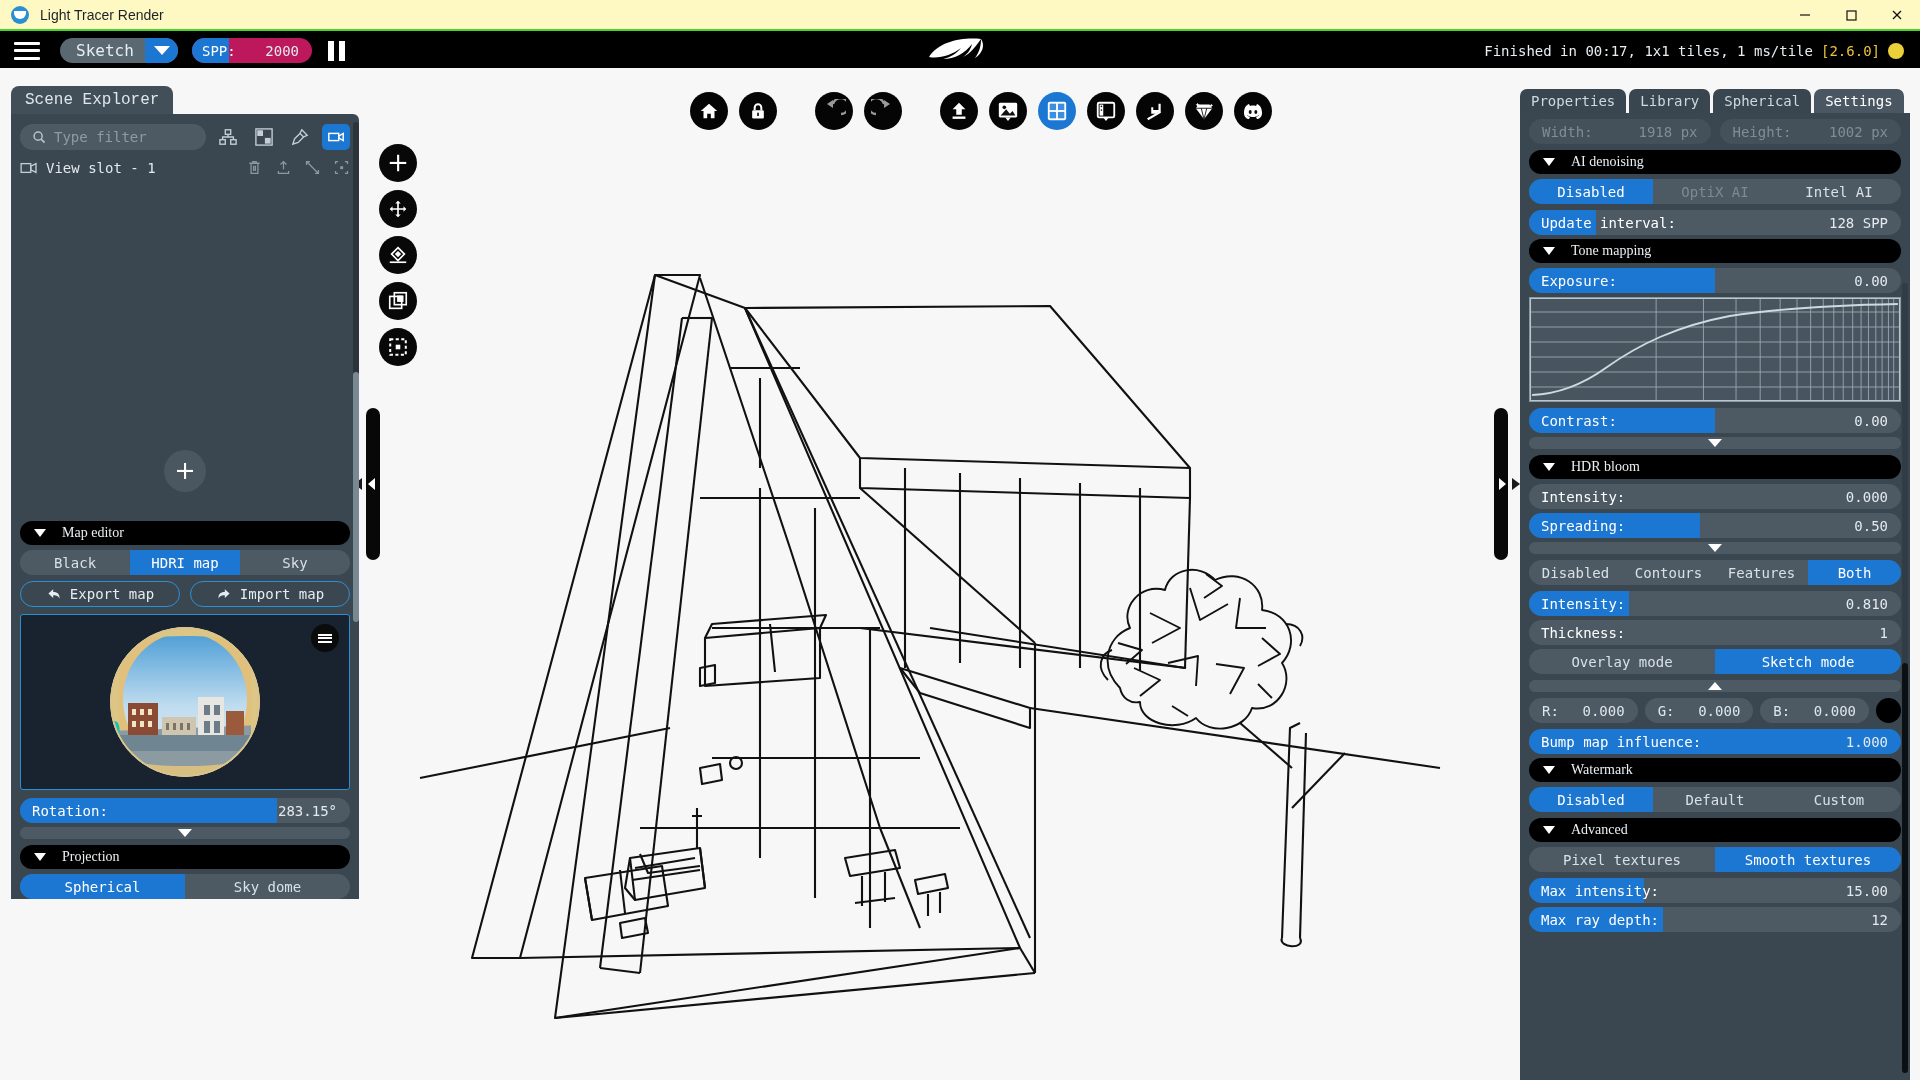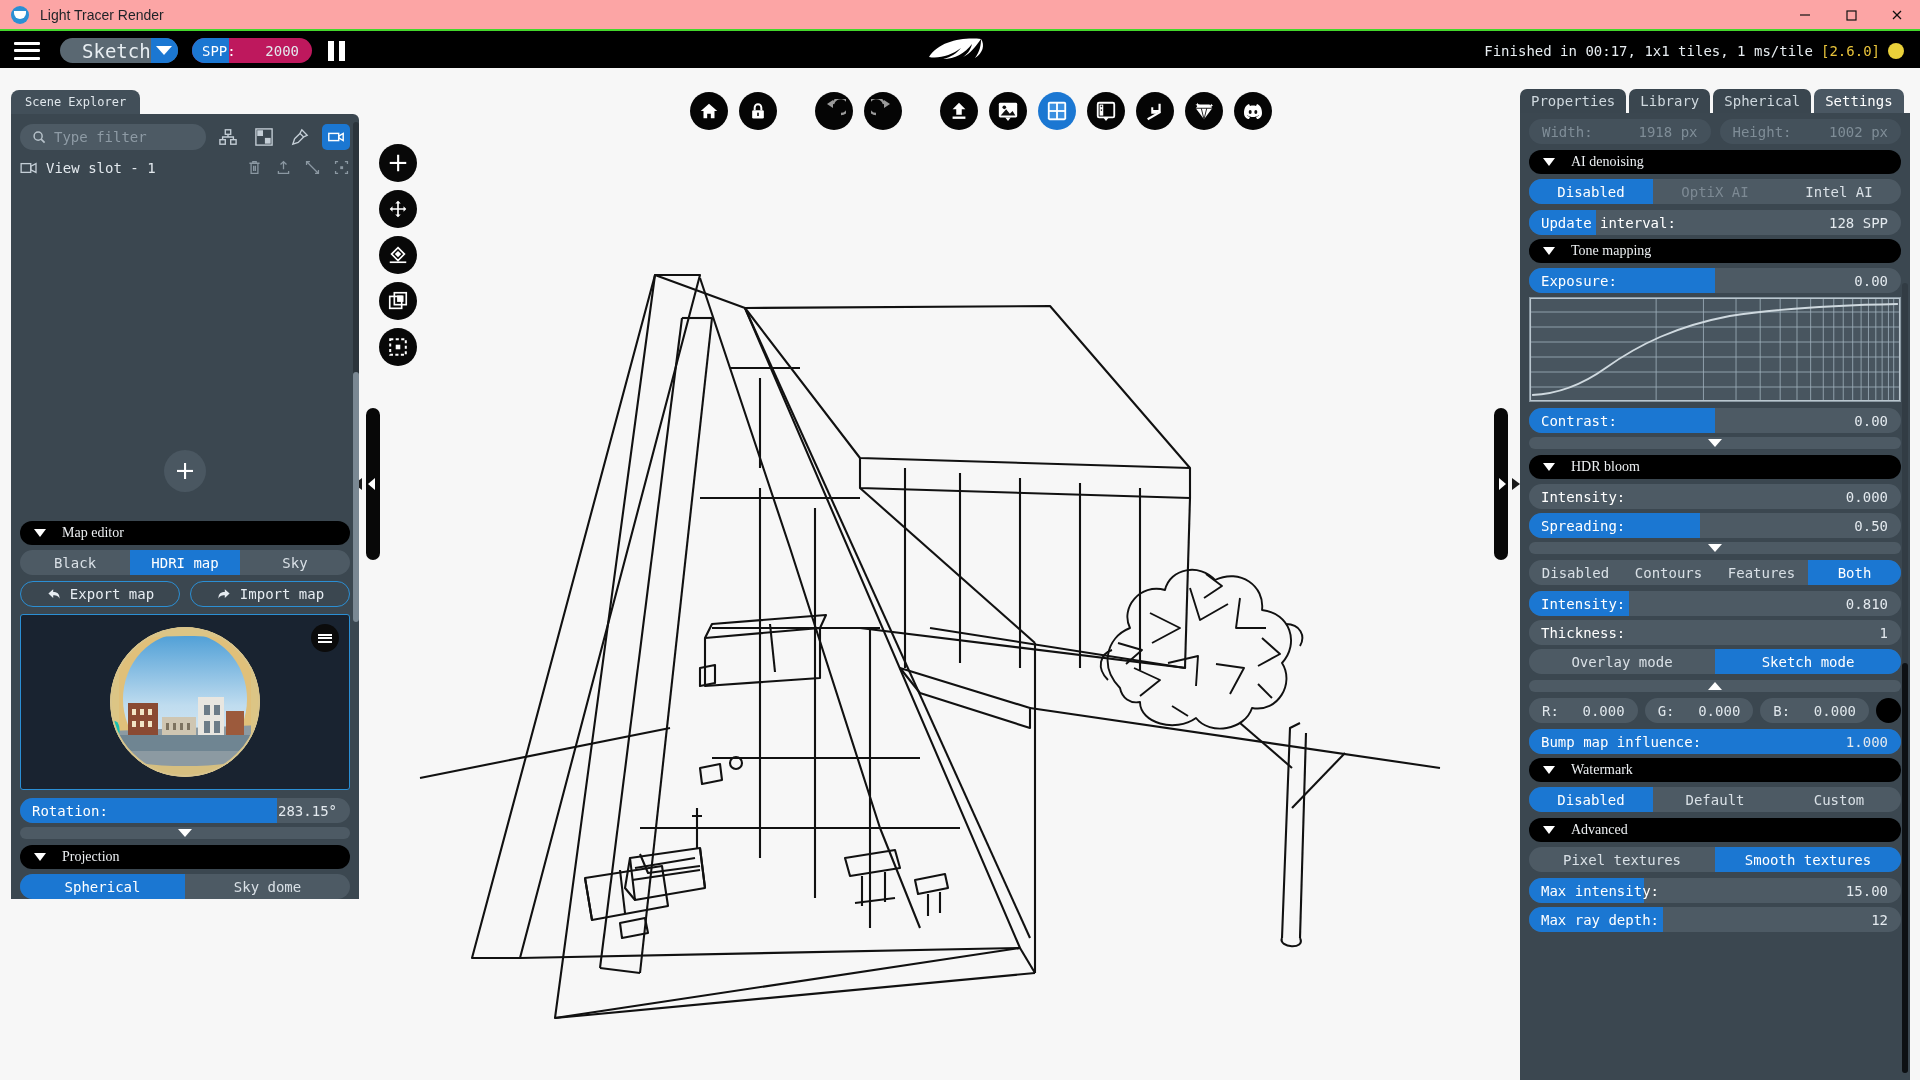--- a/index.html
+++ b/index.html
@@ -8,21 +8,21 @@
     font-family: "DejaVu Sans Mono", monospace;
     background:#000;
     color:#d7dde2;
     font-size:14px;
   }
   .app { position:relative; width:1920px; height:1080px; background:#000; }
 
   
   .titlebar {
     position:absolute; left:0; top:0; width:1920px; height:31px;
-    background:#fca5a5;
+    background:#fef9c3;
     display:flex; align-items:center;
     border-bottom:2px solid #44d62c;
   }
   .tb-logo { width:18px; height:18px; margin-left:11px; border-radius:50%;
              background:#2b8fd4; position:relative; flex:none; }
   .tb-logo::after{ content:""; position:absolute; left:3px; top:5px; width:12px; height:8px;
              border-radius:0 0 12px 12px; background:#fff; }
   .tb-title { margin-left:11px; color:#1d2227; font-family:"Liberation Sans",sans-serif; font-size:14px; }
   .tb-spacer { flex:1; }
   .tb-btn { width:46px; height:31px; display:flex; align-items:center; justify-content:center;
@@ -32,21 +32,21 @@
   
   .toolbar {
     position:absolute; left:0; top:33px; width:1920px; height:35px;
     background:#000; display:flex; align-items:center;
   }
   .hamburger { width:26px; height:18px; margin-left:14px; display:flex; flex-direction:column;
                justify-content:space-between; cursor:pointer; }
   .hamburger i { display:block; height:3px; background:#fff; border-radius:1px; }
   .mode-sel { margin-left:20px; width:118px; height:25px; background:#5a6872; border-radius:13px;
               display:flex; align-items:center; overflow:hidden; }
-  .mode-sel .lbl { flex:1; padding-left:22px; color:#e8eef2; font-size:19px; }
+  .mode-sel .lbl { flex:1; padding-left:16px; color:#e8eef2; font-size:16px; }
   .mode-sel .arrow { width:33px; height:25px; background:#1b77d2; display:flex; align-items:center;
                      justify-content:center; }
   .mode-sel .arrow::after{ content:""; border-left:8px solid transparent; border-right:8px solid transparent;
                      border-top:9px solid #fff; }
   .spp { margin-left:14px; width:120px; height:25px; background:#be185d; border-radius:13px;
          display:flex; align-items:center; overflow:hidden; position:relative; }
   .spp .fill { position:absolute; left:0; top:0; bottom:0; width:37px; background:#1b77d2; }
   .spp .k { position:relative; padding-left:10px; font-size:14px; color:#fff; }
   .spp .v { position:relative; margin-left:auto; padding-right:13px; font-size:14px; color:#e3e9ee; }
   .pausebtn { margin-left:14px; width:20px; height:20px; display:flex; gap:5px; justify-content:center; }
@@ -87,22 +87,22 @@
   .handle.left .tri2 { position:absolute; left:-12px; top:50%; margin-top:-6px;
                        border-top:6px solid transparent; border-bottom:6px solid transparent;
                        border-right:8px solid #1a1a1a; }
   .handle.right .tri2 { position:absolute; right:-12px; top:50%; margin-top:-6px;
                        border-top:6px solid transparent; border-bottom:6px solid transparent;
                        border-left:8px solid #1a1a1a; }
 
   
   .lpanel { position:absolute; left:11px; top:86px; width:348px; height:984px; }
   .tabstrip { height:28px; display:flex; align-items:flex-end; }
-  .ptab { background:#424f59; color:#dfe6eb; font-size:12px; padding:5px 14px 5px 14px;
-          border-radius:8px 8px 0 0; }
+  .ptab { background:#424f59; color:#dfe6eb; font-size:16px; padding:5px 14px 5px 14px;
+          border-radius:8px 8px 0 0;font-family:Liberation Mono, monospace; }
   .lbody { background:#3b4750; border-radius:0 6px 0 0; }
 
   .filterrow { display:flex; align-items:center; gap:8px; padding:10px 9px 6px 9px; }
   .filterbox { flex:1; height:26px; background:#4d5a64; border-radius:13px; display:flex;
                align-items:center; gap:8px; padding:0 12px; }
   .filterbox .ph { color:#8e9ba5; font-size:14px; }
   .sqicon { width:28px; height:26px; border-radius:5px; display:flex; align-items:center;
             justify-content:center; }
   .sqicon.sel { background:#1b77d2; }
 

